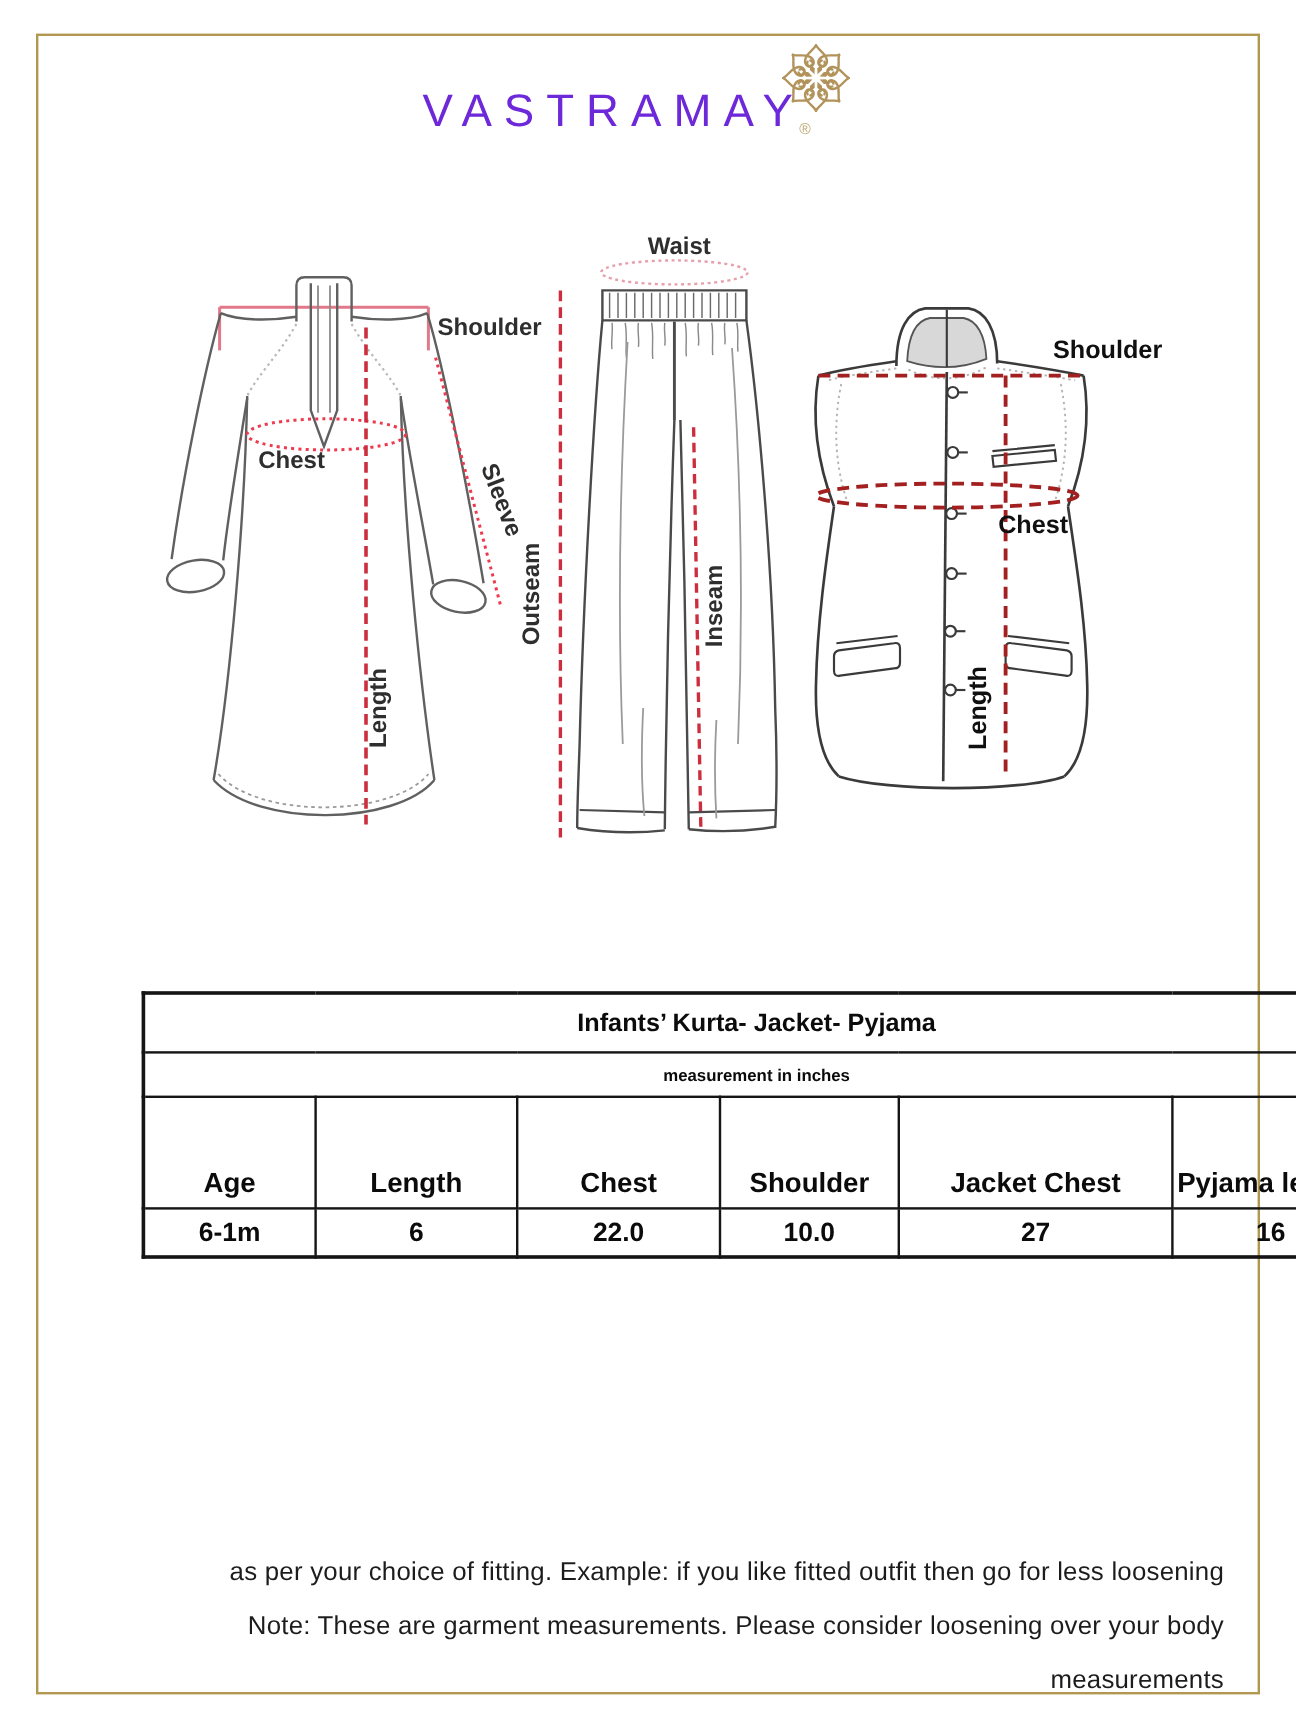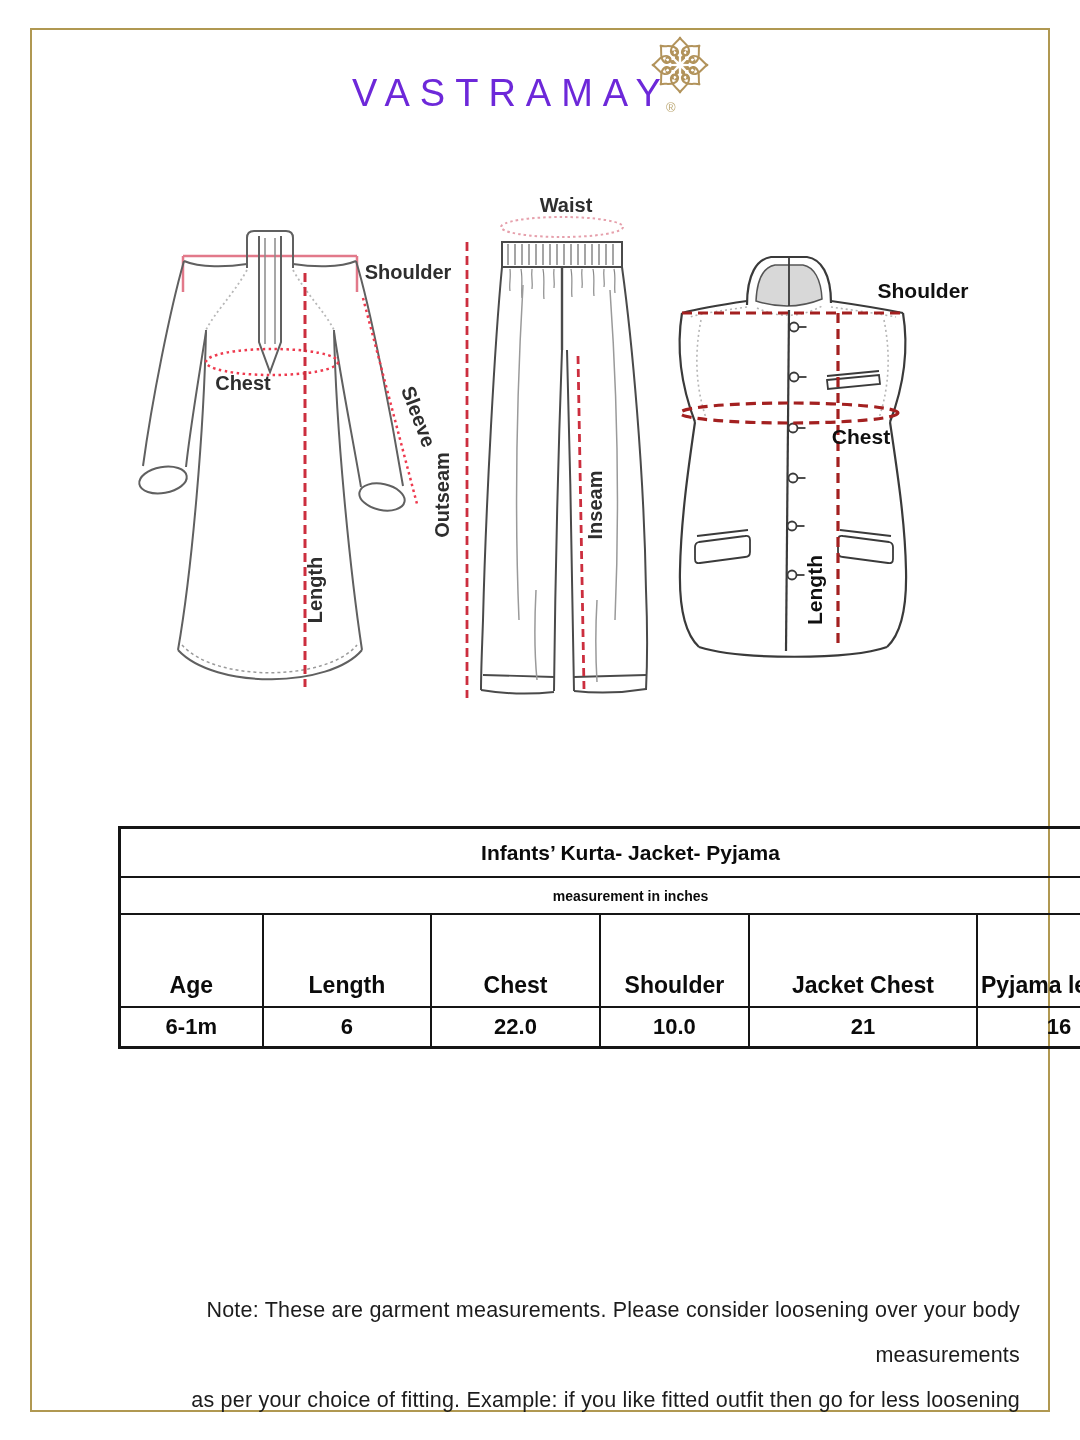--- a/index.html
+++ b/index.html
@@ -226,23 +226,23 @@
       <th>Chest</th>
       <th>Shoulder</th>
       <th>Jacket Chest</th>
       <th>Pyjama length</th>
     </tr>
     <tr class="row-data">
       <td>6-1m</td>
       <td>6</td>
       <td>22.0</td>
       <td>10.0</td>
-      <td>21</td>
+      <td>27</td>
       <td>16</td>
     </tr>
   </tbody>
     </table>
 
   <div class="note">
+    <div>as per your choice of fitting. Example: if you like fitted outfit then go for less loosening</div>
     <div>Note: These are garment measurements. Please consider loosening over your body measurements</div>
-    <div>as per your choice of fitting. Example: if you like fitted outfit then go for less loosening</div>
   </div>
 </div>
 
 </body></html>

